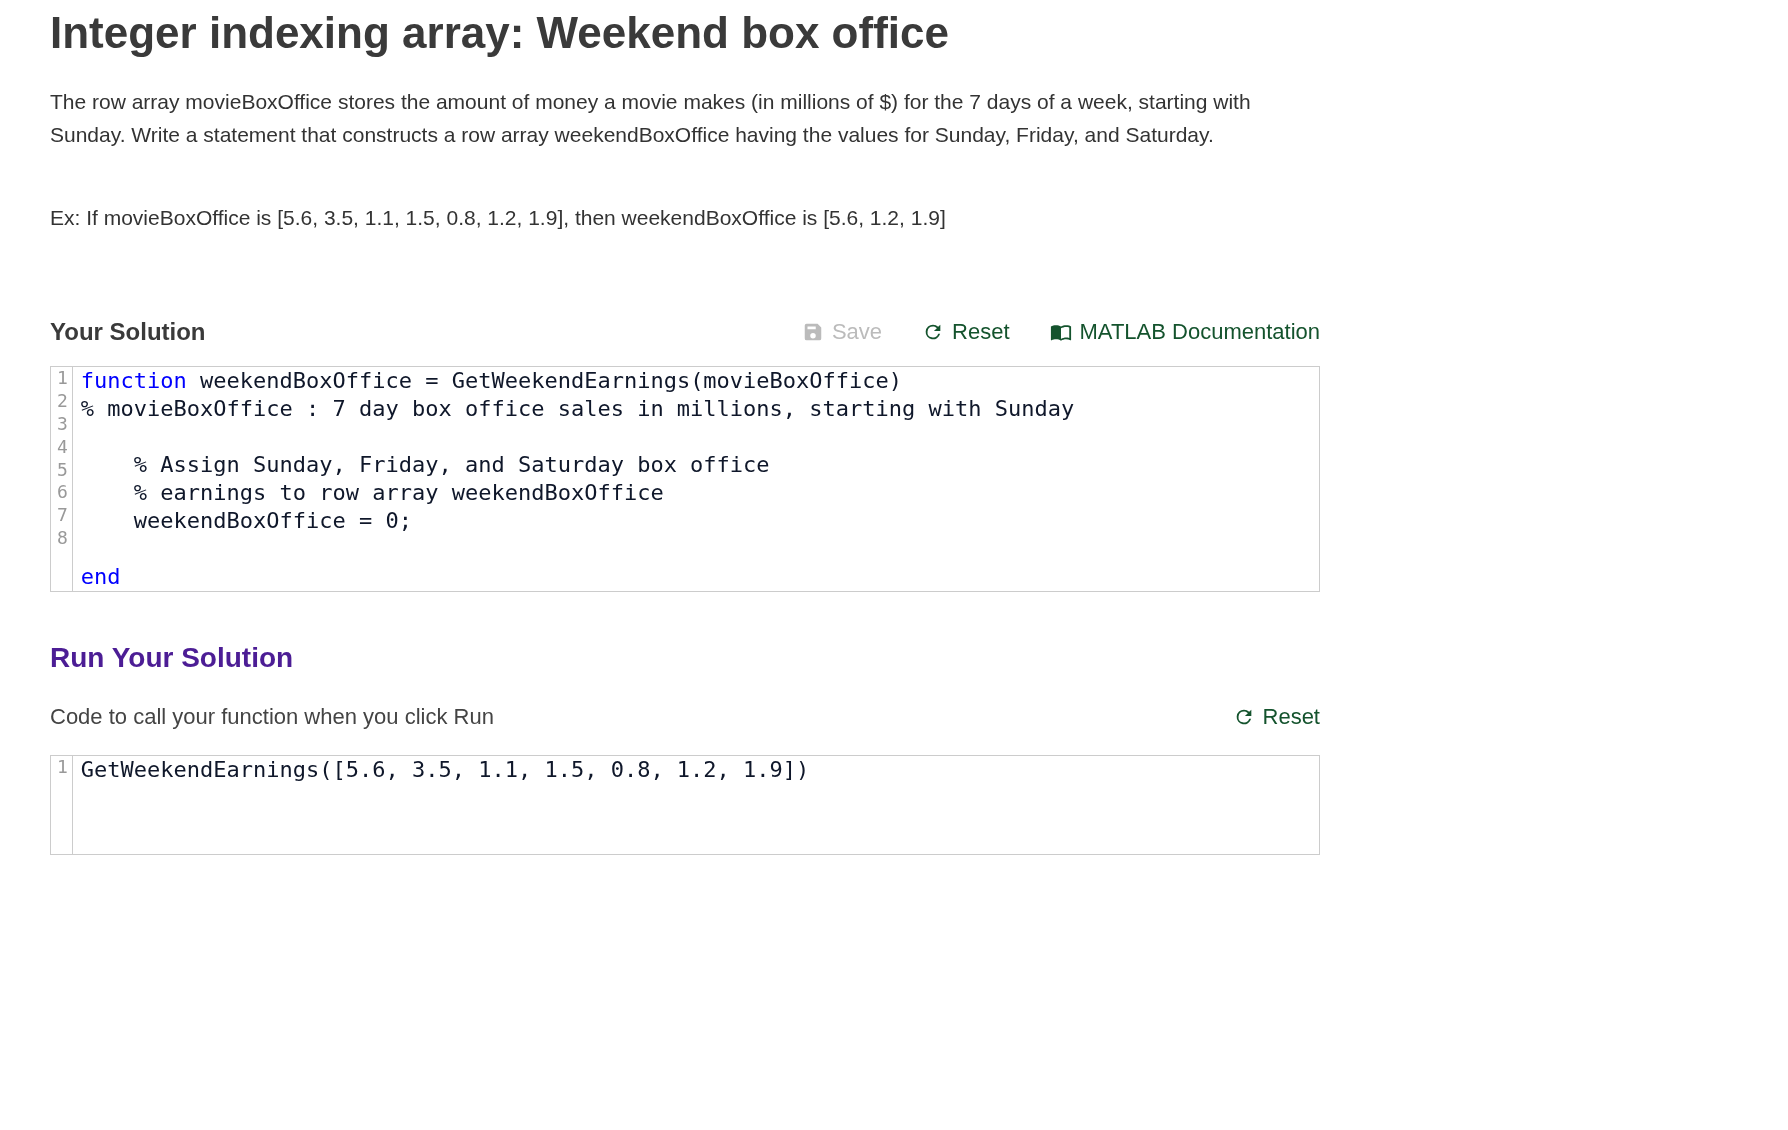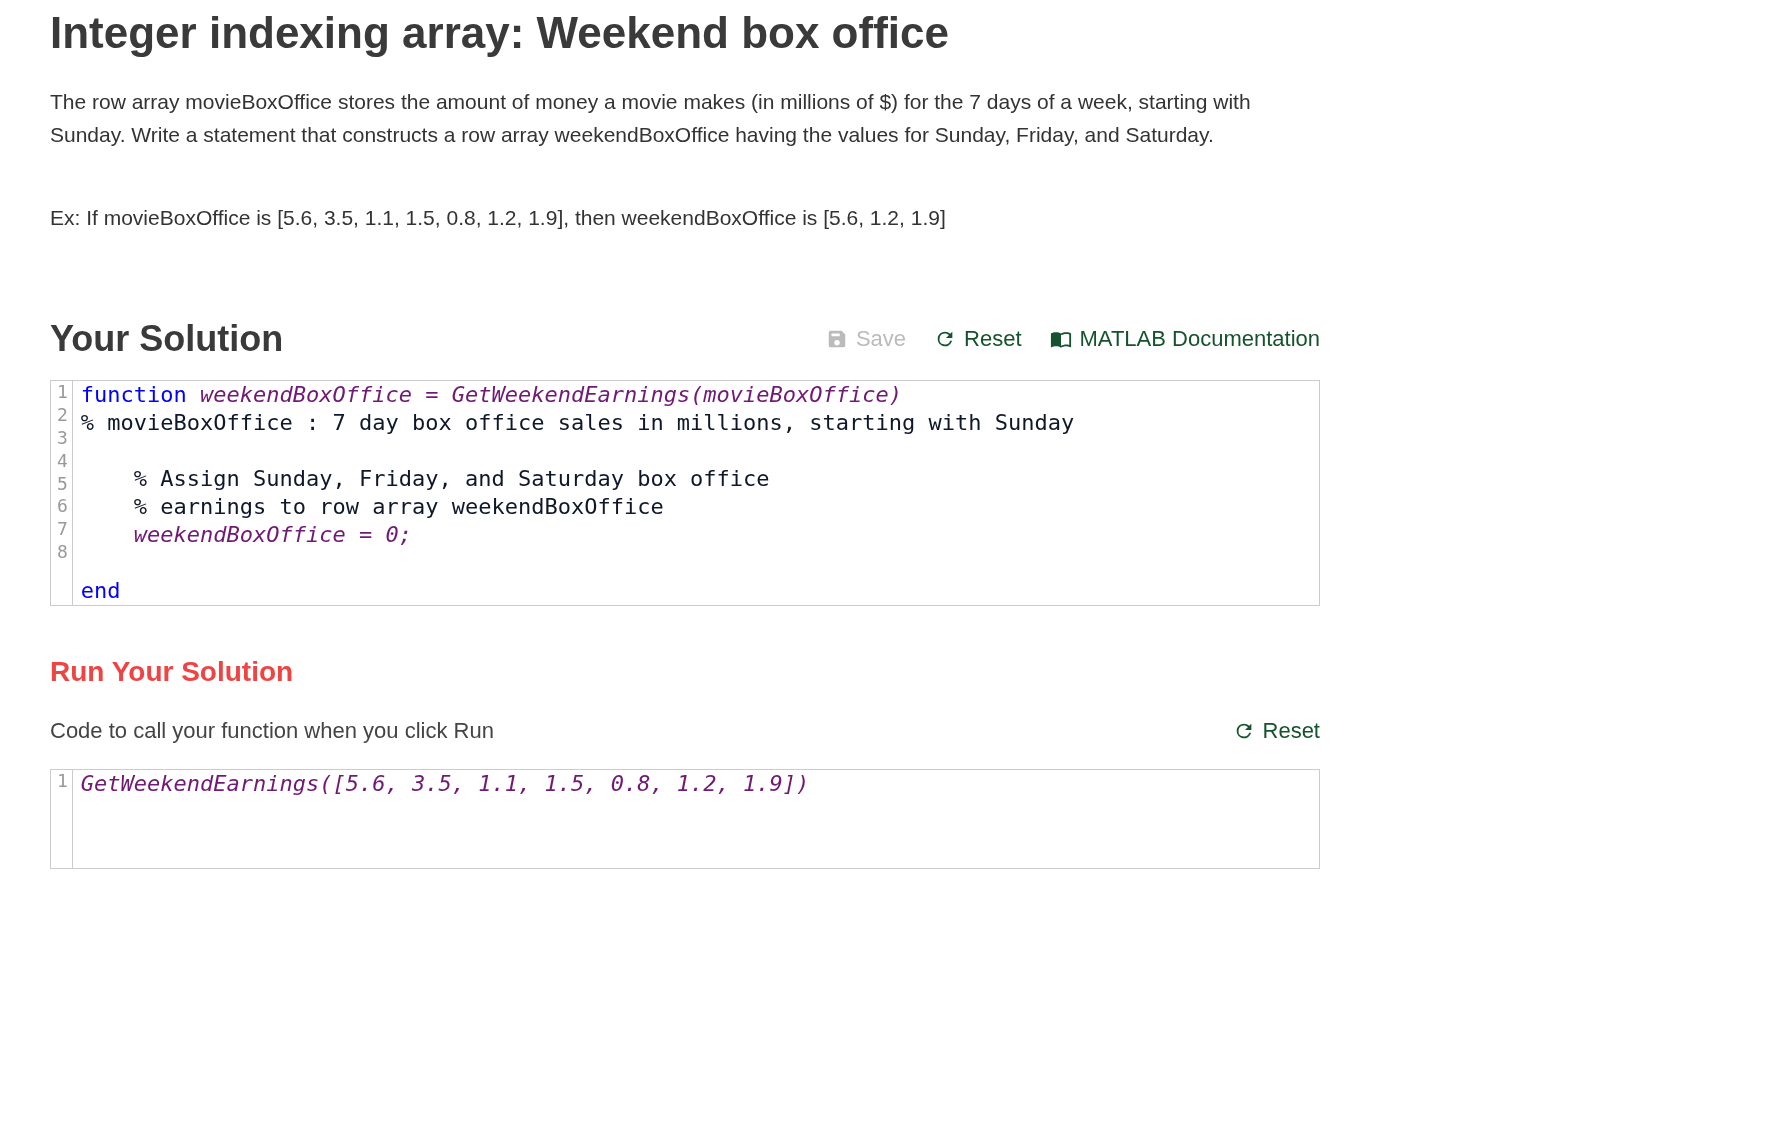--- a/index.html
+++ b/index.html
@@ -35,28 +35,28 @@
       color: #333;
       margin-bottom: 88px;
     }
     .section-header {
       display: flex;
       align-items: center;
       justify-content: space-between;
       margin-bottom: 20px;
     }
     .section-title {
-      font-size: 36px;
+      font-size: 24px;
       font-weight: 700;
       color: #3a3a3a;
     }
     .toolbar {
       display: flex;
       align-items: center;
-      gap: 28px;
+      gap: 40px;
     }
     .toolbar-btn {
       display: inline-flex;
       align-items: center;
       gap: 8px;
       font-size: 22px;
       color: #14532d;
       cursor: pointer;
       user-select: none;
     }
@@ -91,25 +91,25 @@
       display: block;
     }
     .code-content {
       flex: 1;
       padding: 0 8px;
       white-space: pre;
       overflow-x: auto;
     }
     .tok-keyword { color: #0000ff; }
     .tok-comment { color: #0f172a; }
-    .tok-plain { color: #701a75; font-style: italic; }
+    .tok-plain { color: #0f172a; }
     .run-section-title {
       font-size: 28px;
       font-weight: 700;
-      color: #ef4444;
+      color: #4c1d95;
       margin-bottom: 30px;
     }
     .run-subheader {
       display: flex;
       align-items: center;
       justify-content: space-between;
       margin-bottom: 25px;
     }
     .run-subtitle {
       font-size: 22px;

